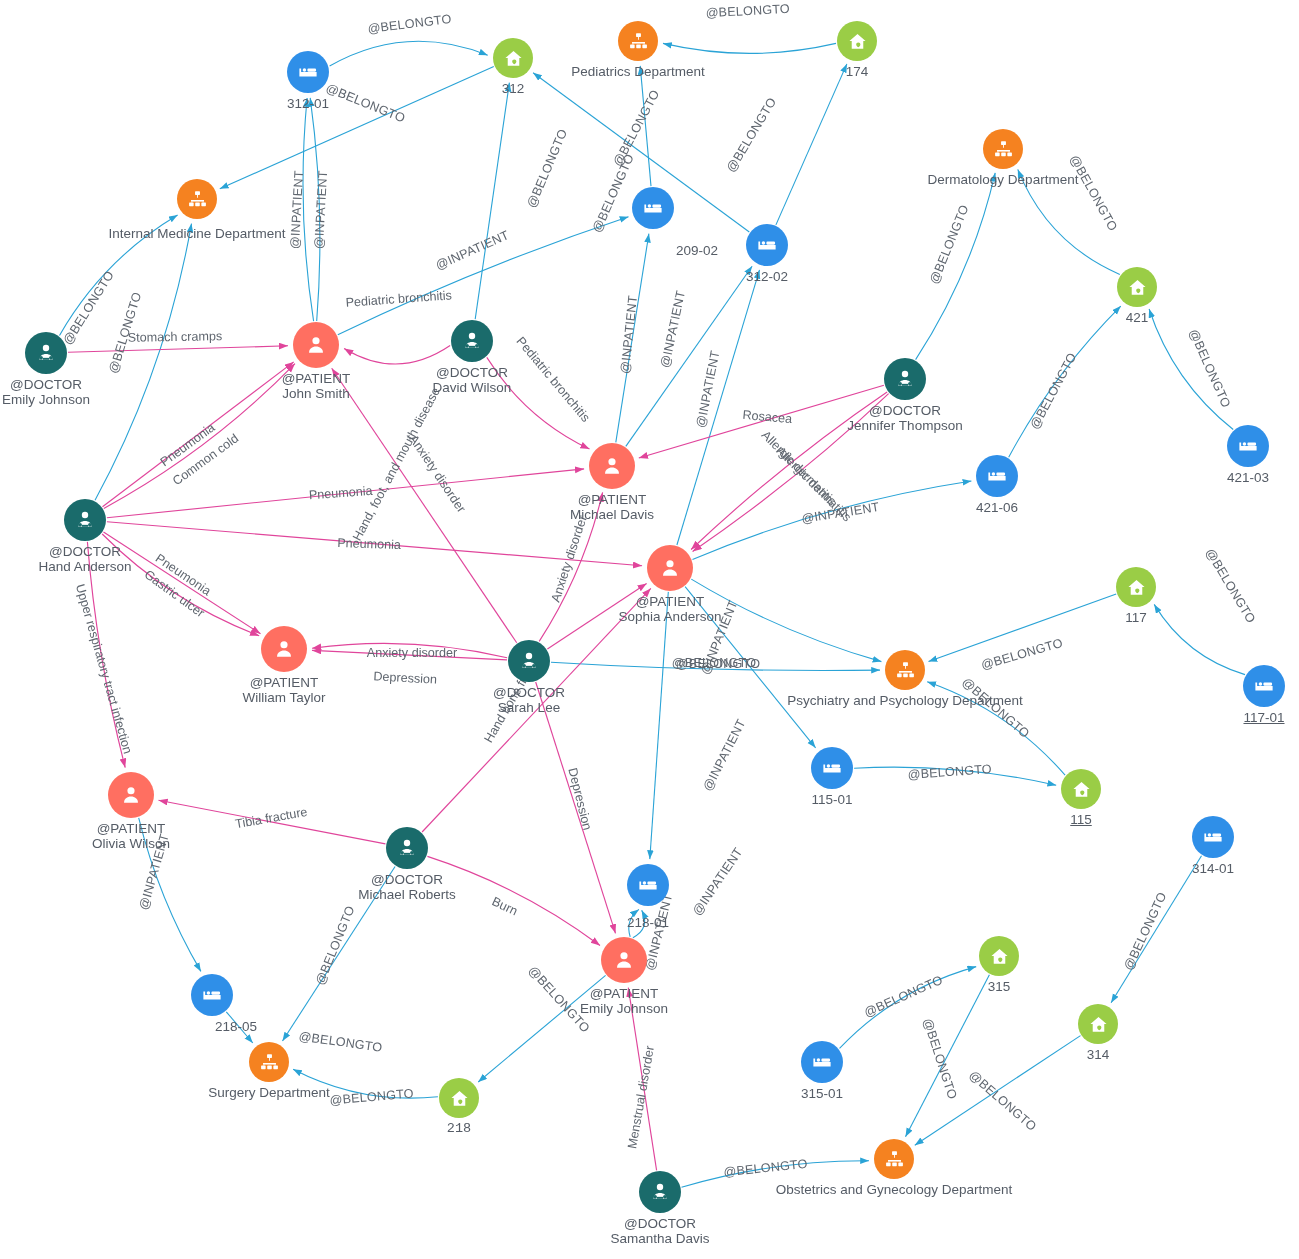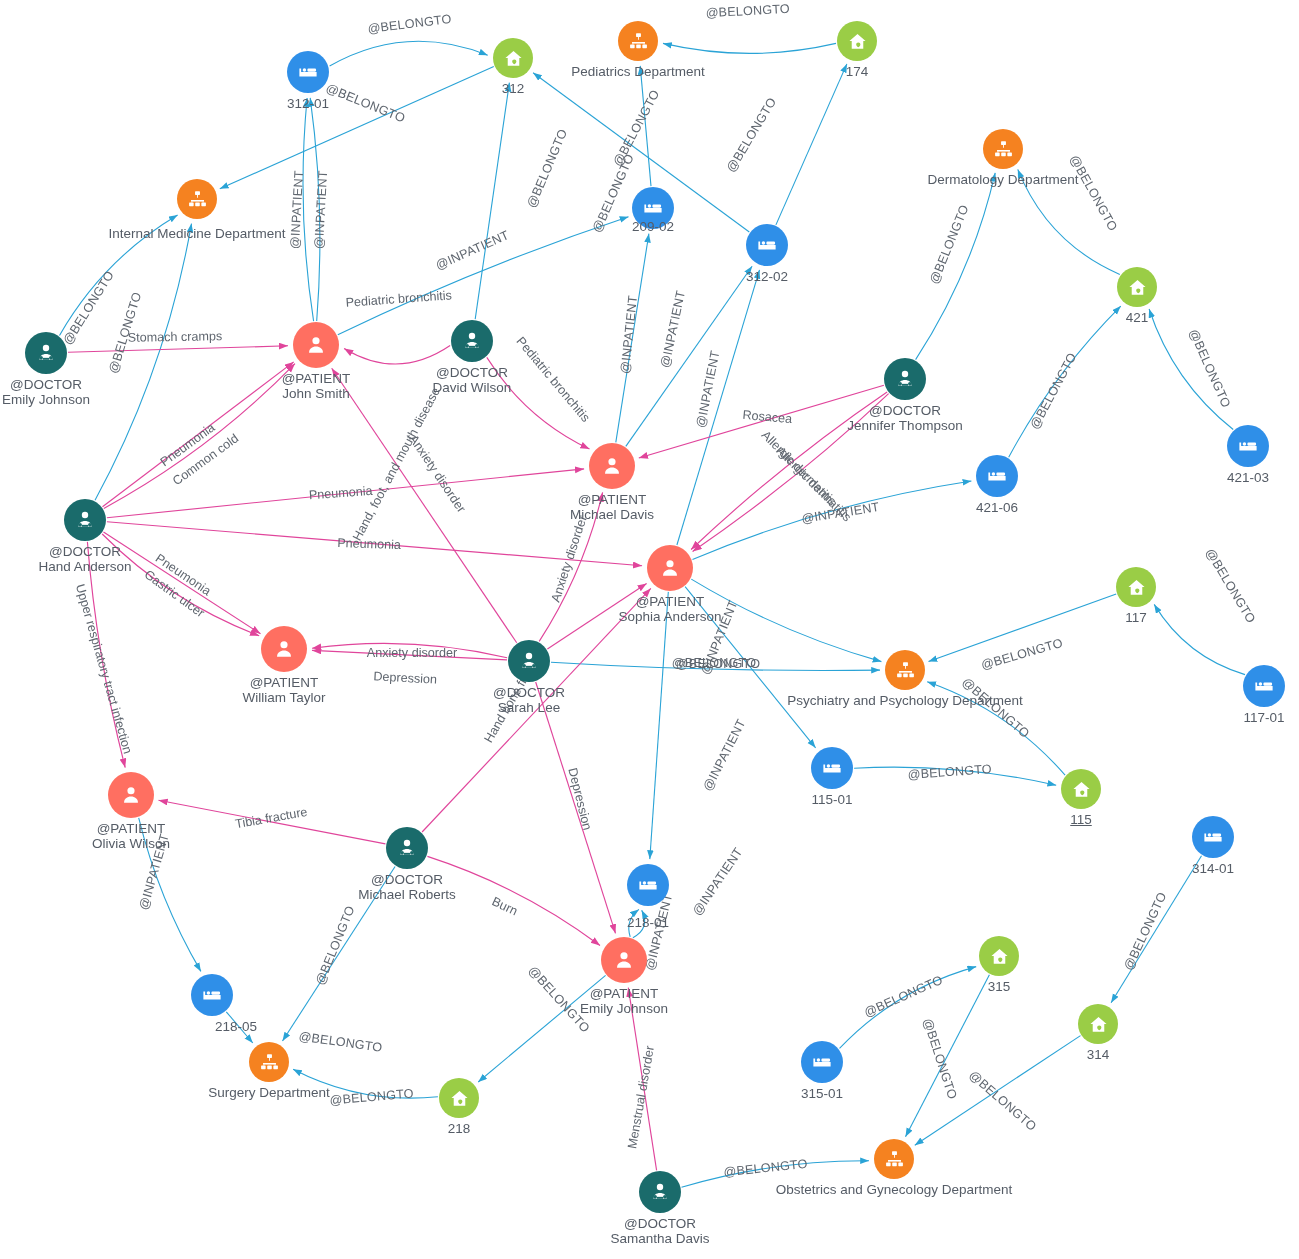--- a/index.html
+++ b/index.html
@@ -232,21 +232,21 @@
         <div class="node-label" style="top: 28px;">Internal Medicine Department</div>
       </div>
       <div class="node" style="left: 653px; top: 208px;">
         <div class="node-circle" style="height: 42px; width: 42px; background: rgb(47, 143, 232);">
           <svg width="22" height="22" viewBox="0 0 24 24">
             <path d="M2.6 8.2h1.9v8.6H2.6zM4.5 12.1h16.9v2.2H4.5zM4.5 14.3h16.9v2.5H4.5z" fill="#fff"></path>
             <rect x="11.3" y="8.3" width="9.5" height="3.3" rx="1.2" fill="#fff"></rect>
             <circle cx="8.1" cy="9.9" r="1.9" fill="#fff"></circle>
           </svg>
         </div>
-        <div class="node-label" style="top: 12px;">209-02</div>
+        <div class="node-label" style="top: 36px; margin-left: 44px;">209-02</div>
       </div>
       <div class="node" style="left: 767px; top: 245px;">
         <div class="node-circle" style="height: 42px; width: 42px; background: rgb(47, 143, 232);">
           <svg width="22" height="22" viewBox="0 0 24 24">
             <path d="M2.6 8.2h1.9v8.6H2.6zM4.5 12.1h16.9v2.2H4.5zM4.5 14.3h16.9v2.5H4.5z" fill="#fff"></path>
             <rect x="11.3" y="8.3" width="9.5" height="3.3" rx="1.2" fill="#fff"></rect>
             <circle cx="8.1" cy="9.9" r="1.9" fill="#fff"></circle>
           </svg>
         </div>
         <div class="node-label" style="top: 25px;">312-02</div>
@@ -421,21 +421,21 @@
         <div class="node-label" style="top: 24px;">Psychiatry and Psychology Department</div>
       </div>
       <div class="node" style="left: 1264px; top: 686px;">
         <div class="node-circle" style="height: 42px; width: 42px; background: rgb(47, 143, 232);">
           <svg width="22" height="22" viewBox="0 0 24 24">
             <path d="M2.6 8.2h1.9v8.6H2.6zM4.5 12.1h16.9v2.2H4.5zM4.5 14.3h16.9v2.5H4.5z" fill="#fff"></path>
             <rect x="11.3" y="8.3" width="9.5" height="3.3" rx="1.2" fill="#fff"></rect>
             <circle cx="8.1" cy="9.9" r="1.9" fill="#fff"></circle>
           </svg>
         </div>
-        <div class="node-label" style="top: 25px;">117-01</div>
+        <div class="node-label" style="top: 25px; text-decoration: underline;">117-01</div>
       </div>
       <div class="node" style="left: 832px; top: 768px;">
         <div class="node-circle" style="height: 42px; width: 42px; background: rgb(47, 143, 232);">
           <svg width="22" height="22" viewBox="0 0 24 24">
             <path d="M2.6 8.2h1.9v8.6H2.6zM4.5 12.1h16.9v2.2H4.5zM4.5 14.3h16.9v2.5H4.5z" fill="#fff"></path>
             <rect x="11.3" y="8.3" width="9.5" height="3.3" rx="1.2" fill="#fff"></rect>
             <circle cx="8.1" cy="9.9" r="1.9" fill="#fff"></circle>
           </svg>
         </div>
         <div class="node-label" style="top: 25px;">115-01</div>
@@ -558,21 +558,21 @@
         </div>
         <div class="node-label" style="top: 25px;">315-01</div>
       </div>
       <div class="node" style="left: 459px; top: 1098px;">
         <div class="node-circle" style="height: 40px; width: 40px; background: rgb(154, 205, 70);">
           <svg width="21" height="21" viewBox="0 0 24 24">
             <path d="M12 3.4 2.8 11.3h2.6v9.1h13.2v-9.1h2.6z" fill="#fff"></path>
             <path d="M12.9 13.1c-1.5 0-2.4 1-2.4 2.2 0 1.3 1 2.1 2.4 3.3 1.4-1.2 2.4-2 2.4-3.3 0-1.2-.9-2.2-2.4-2.2z" fill="#9acd46"></path>
           </svg>
         </div>
-        <div class="node-label" style="top: 24px;">218</div>
+        <div class="node-label" style="top: 24px; font-family: Liberation Mono, monospace;">218</div>
       </div>
       <div class="node" style="left: 894px; top: 1159px;">
         <div class="node-circle" style="height: 40px; width: 40px; background: rgb(245, 130, 32);">
           <svg width="21" height="21" viewBox="0 0 24 24">
             <rect x="9.2" y="2.6" width="5.6" height="4.2" rx="0.7" fill="#fff"></rect>
             <rect x="2.4" y="15.4" width="5.2" height="4.2" rx="0.7" fill="#fff"></rect>
             <rect x="9.4" y="15.4" width="5.2" height="4.2" rx="0.7" fill="#fff"></rect>
             <rect x="16.4" y="15.4" width="5.2" height="4.2" rx="0.7" fill="#fff"></rect>
             <path d="M11.5 6.8v3.2h1v-3.2zM5 15.4v-2.2h14v2.2h-1v-1.2H6v1.2z" fill="#fff"></path>
             <rect x="4.6" y="12.6" width="14.8" height="1.3" fill="#fff"></rect>

